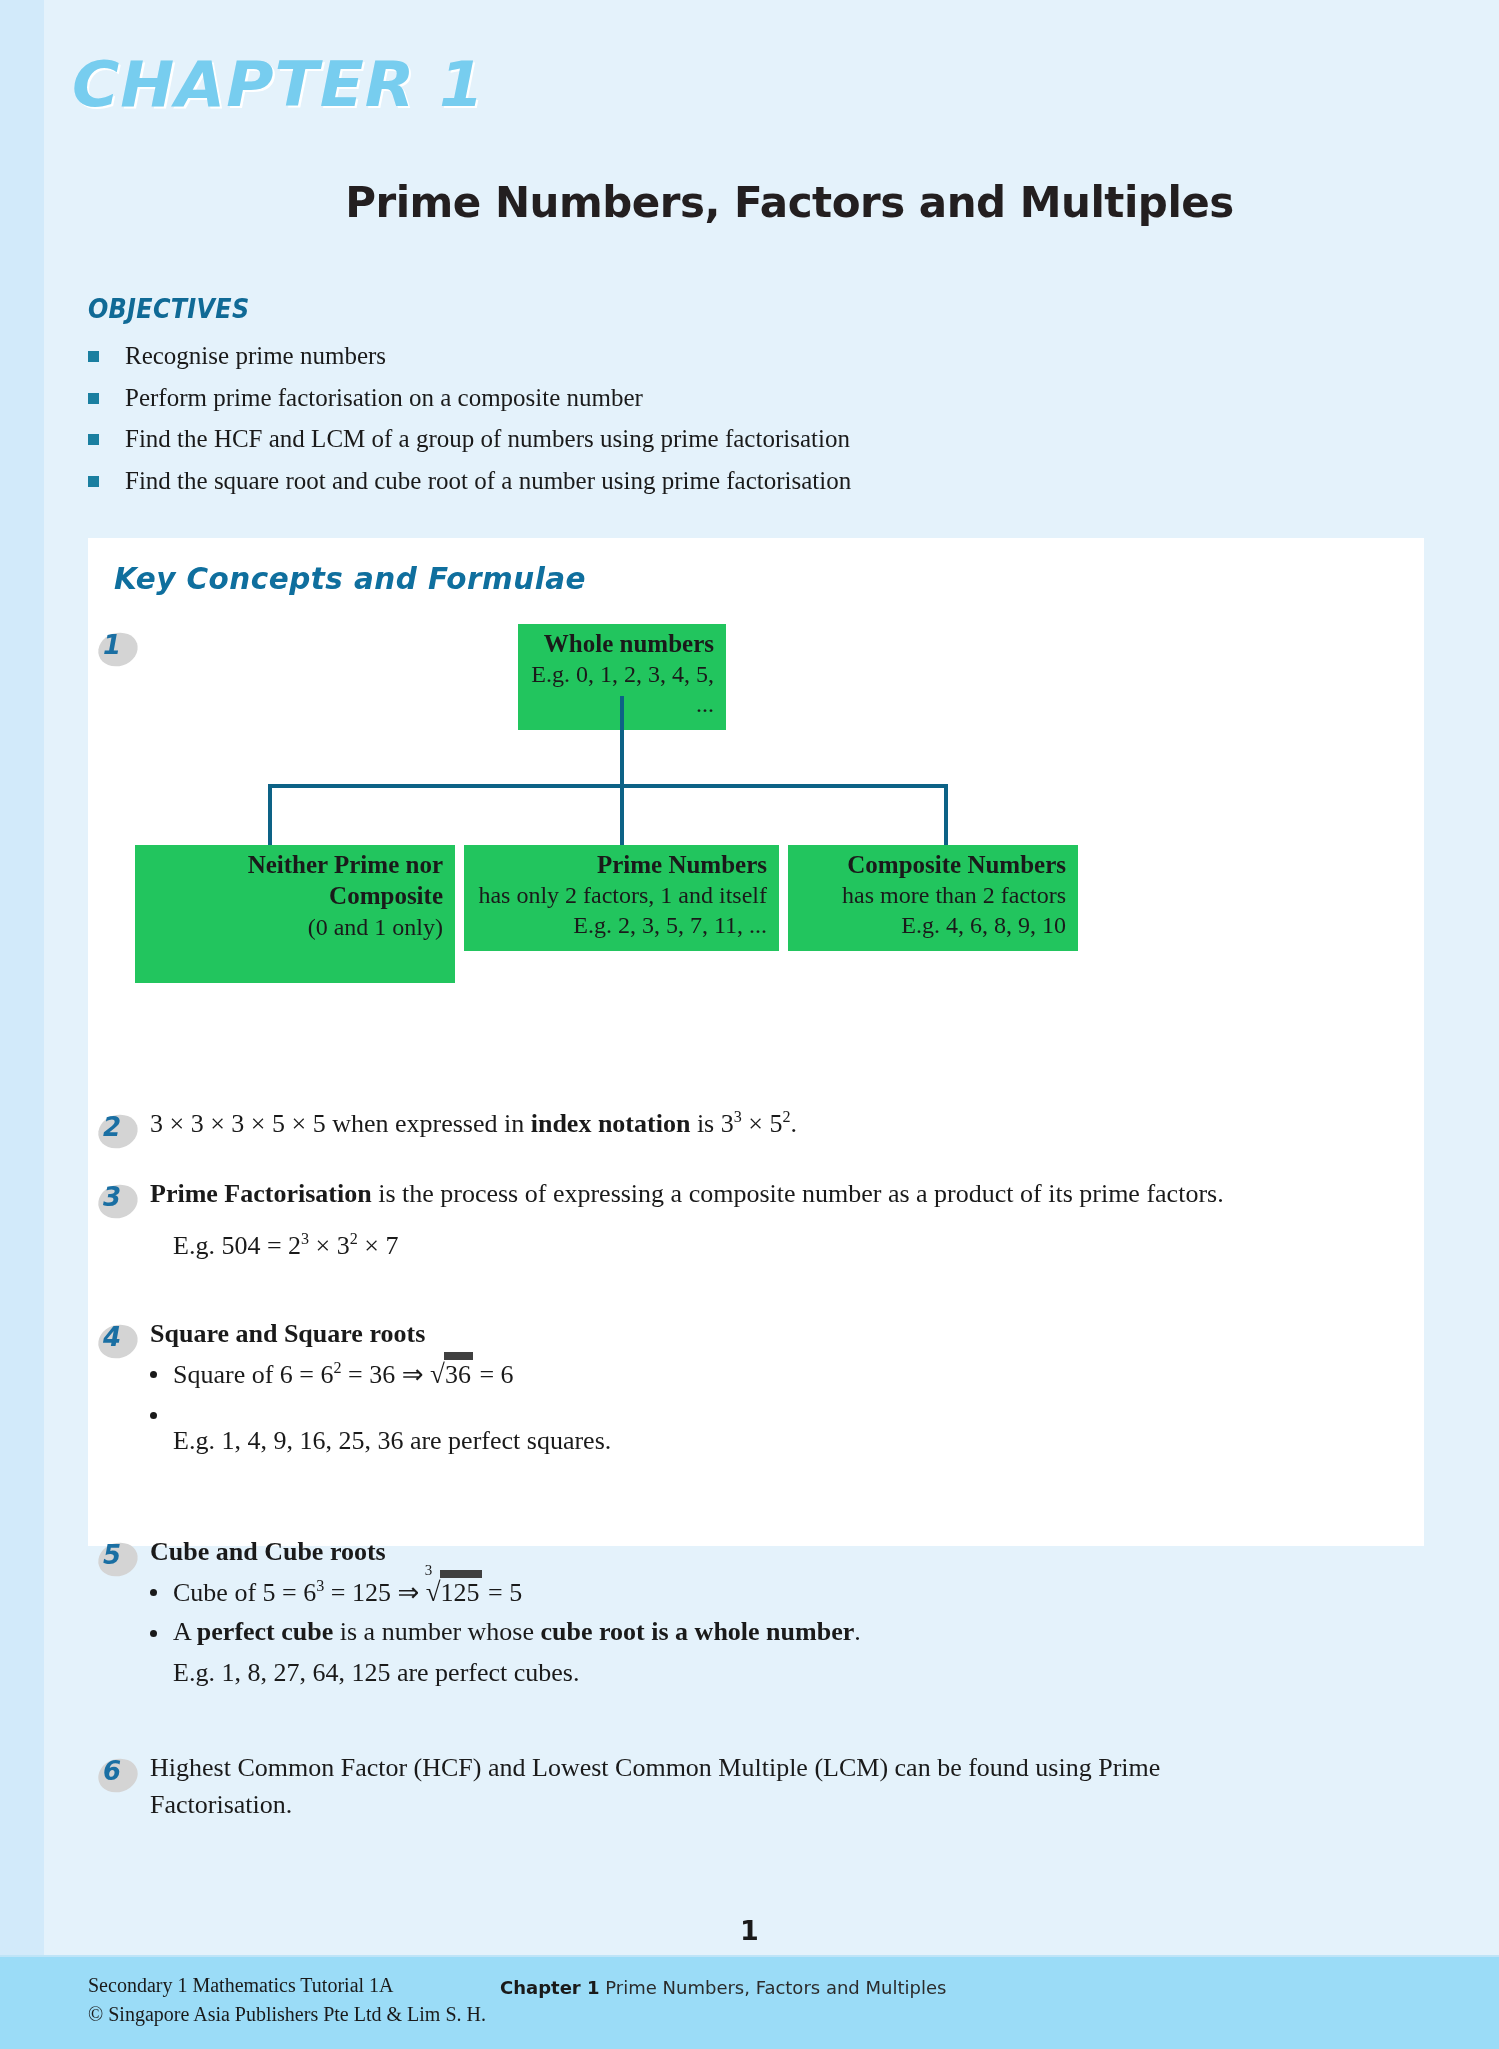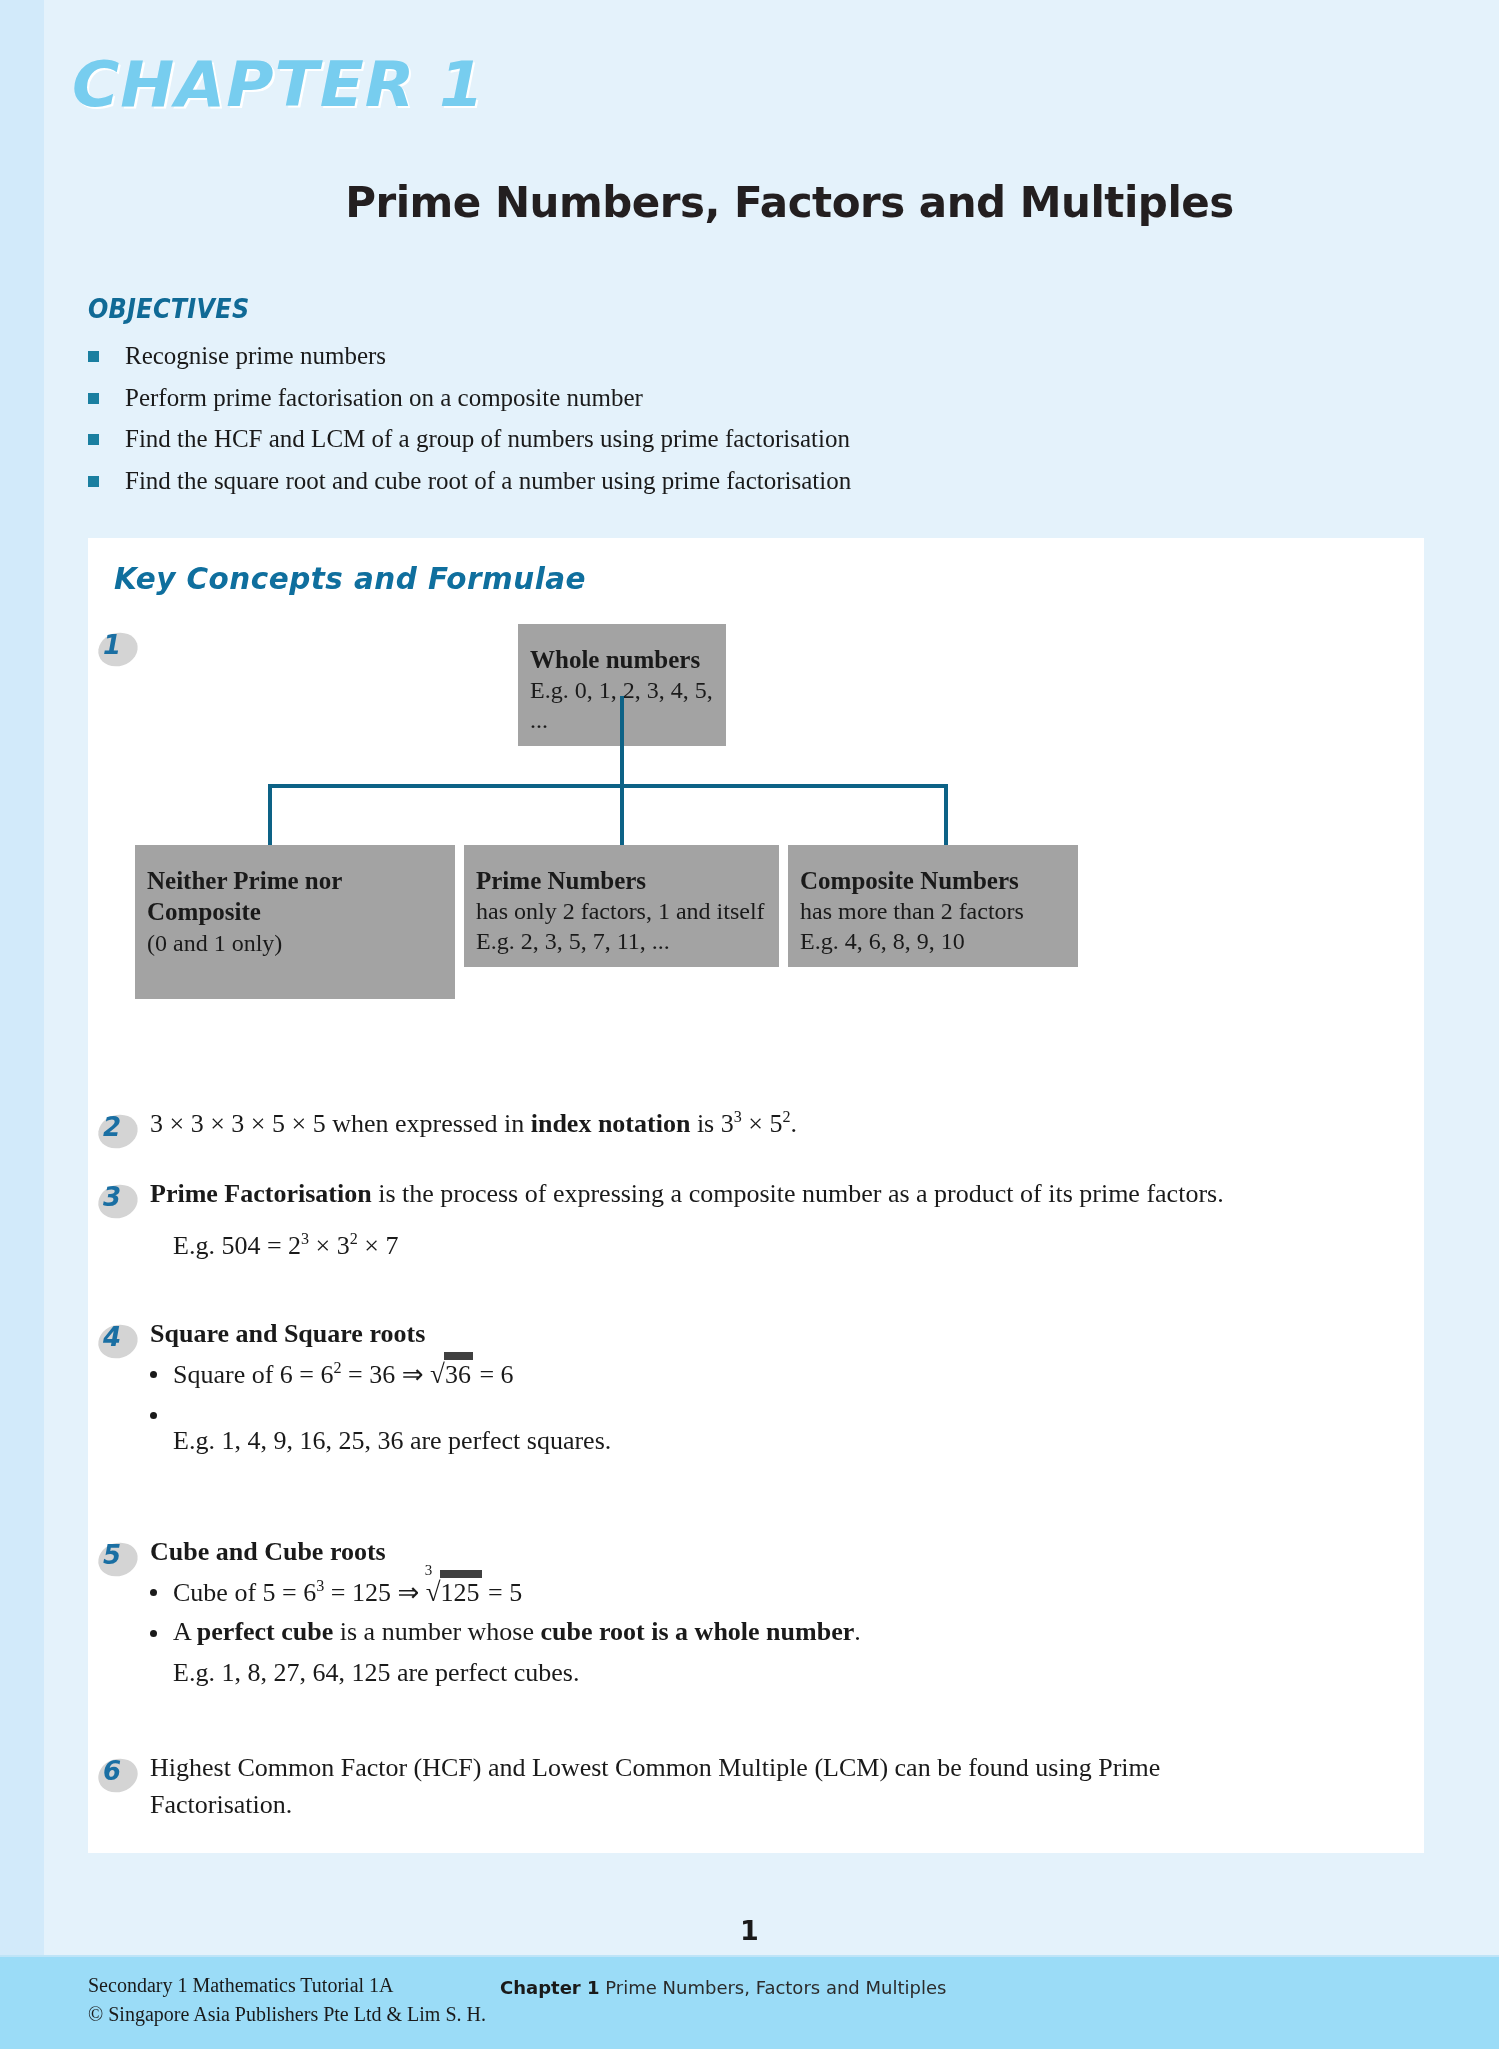--- a/index.html
+++ b/index.html
@@ -94,21 +94,21 @@
     color: #1a1a1a;
     line-height: 1.3;
   }
 
   
   .kc-panel {
     position: absolute;
     left: 88px;
     top: 538px;
     width: 1336px;
-    height: 1315px;
+    height: 1008px;
     background: #ffffff;
   }
   .kc-heading {
     position: absolute;
     left: 26px;
     top: 22px;
     font-family: "DejaVu Sans", sans-serif;
     font-weight: bold;
     font-style: italic;
     font-size: 31px;
@@ -147,23 +147,23 @@
 
   
   .tree {
     position: absolute;
     left: 0; top: 96px;
     width: 1336px;
     height: 400px;
   }
   .tbox {
     position: absolute;
-    background: #a3a3a3;
-    text-align: left;
-    padding: 20px 12px 11px 12px;
+    background: #22c55e;
+    text-align: right;
+    padding: 4px 12px 11px 12px;
     box-sizing: border-box;
   }
   .tbox .tb-title {
     font-family: "Liberation Serif", serif;
     font-weight: bold;
     font-size: 25px;
     color: #1a1a1a;
     line-height: 1.25;
   }
   .tbox .tb-line {

